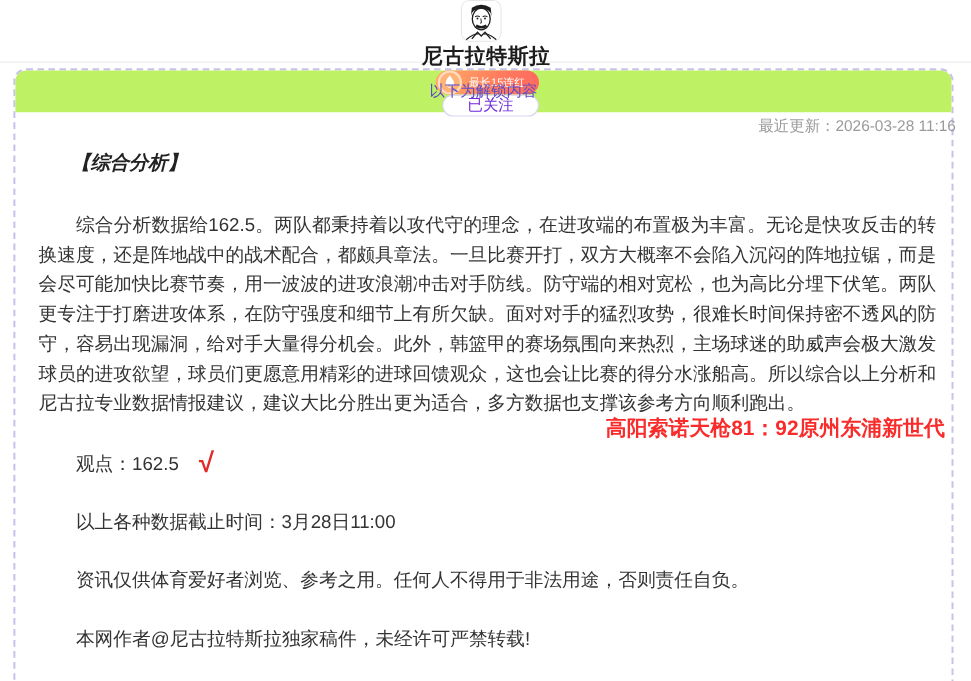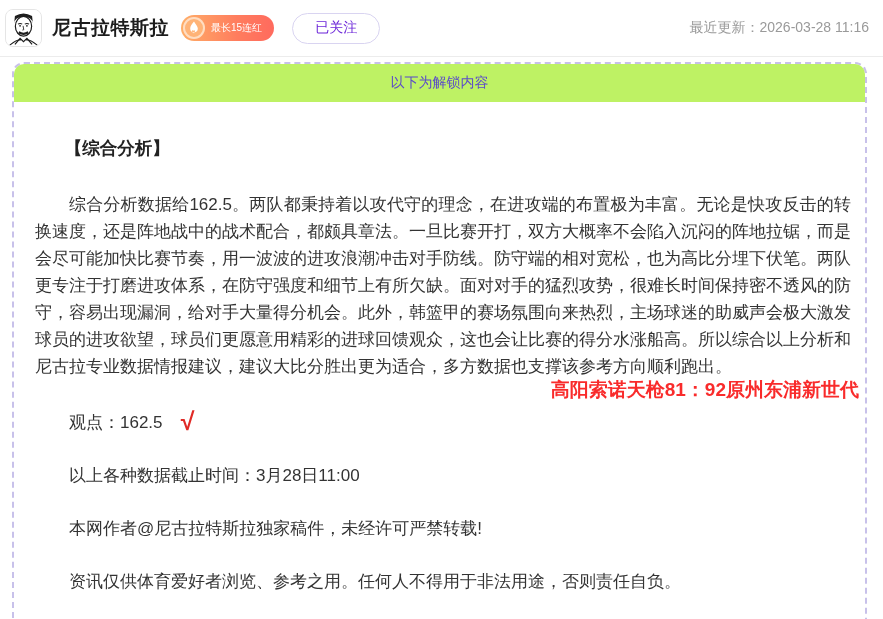--- a/index.html
+++ b/index.html
@@ -10,20 +10,21 @@
     overflow: hidden;
   }
   
   .header {
     height: 57px;
     display: flex;
     align-items: center;
     padding: 0 14px 0 5px;
     border-bottom: 1px solid #ececec;
     background: #fff;
+    flex-direction: column;
   }
   .avatar {
     width: 37px; height: 38px;
     border-radius: 8px;
     overflow: hidden;
     background: #fff;
     border: 1px solid #e5e5e5;
     flex: 0 0 auto;
     cursor: pointer;
   }
@@ -93,20 +94,21 @@
   .card-body {
     padding: 34px 14px 0 21px;
     color: #333;
     font-size: 17px;
   }
   .section-title {
     font-weight: bold;
     color: #222;
     text-indent: 1.7em;
     font-size: 17.5px;
+    font-style: italic;
   }
   .analysis {
     margin-top: 31px;
     line-height: 27px;
     text-indent: 2em;
     text-align: justify;
     color: #333;
   }
   .match-result {
     margin-top: -6px;
@@ -185,17 +187,17 @@
 
     <div class="match-result">高阳索诺天枪81：92原州东浦新世代</div>
 
     <div class="viewpoint">
       <span>观点：162.5</span>
       <span class="check">√</span>
     </div>
 
     <p class="meta-line">以上各种数据截止时间：3月28日11:00</p>
 
+    <p class="meta-line">资讯仅供体育爱好者浏览、参考之用。任何人不得用于非法用途，否则责任自负。</p>
+
     <p class="meta-line">本网作者@尼古拉特斯拉独家稿件，未经许可严禁转载!</p>
-
-    <p class="meta-line">资讯仅供体育爱好者浏览、参考之用。任何人不得用于非法用途，否则责任自负。</p>
   </div>
 </div>
 
 </body></html>

